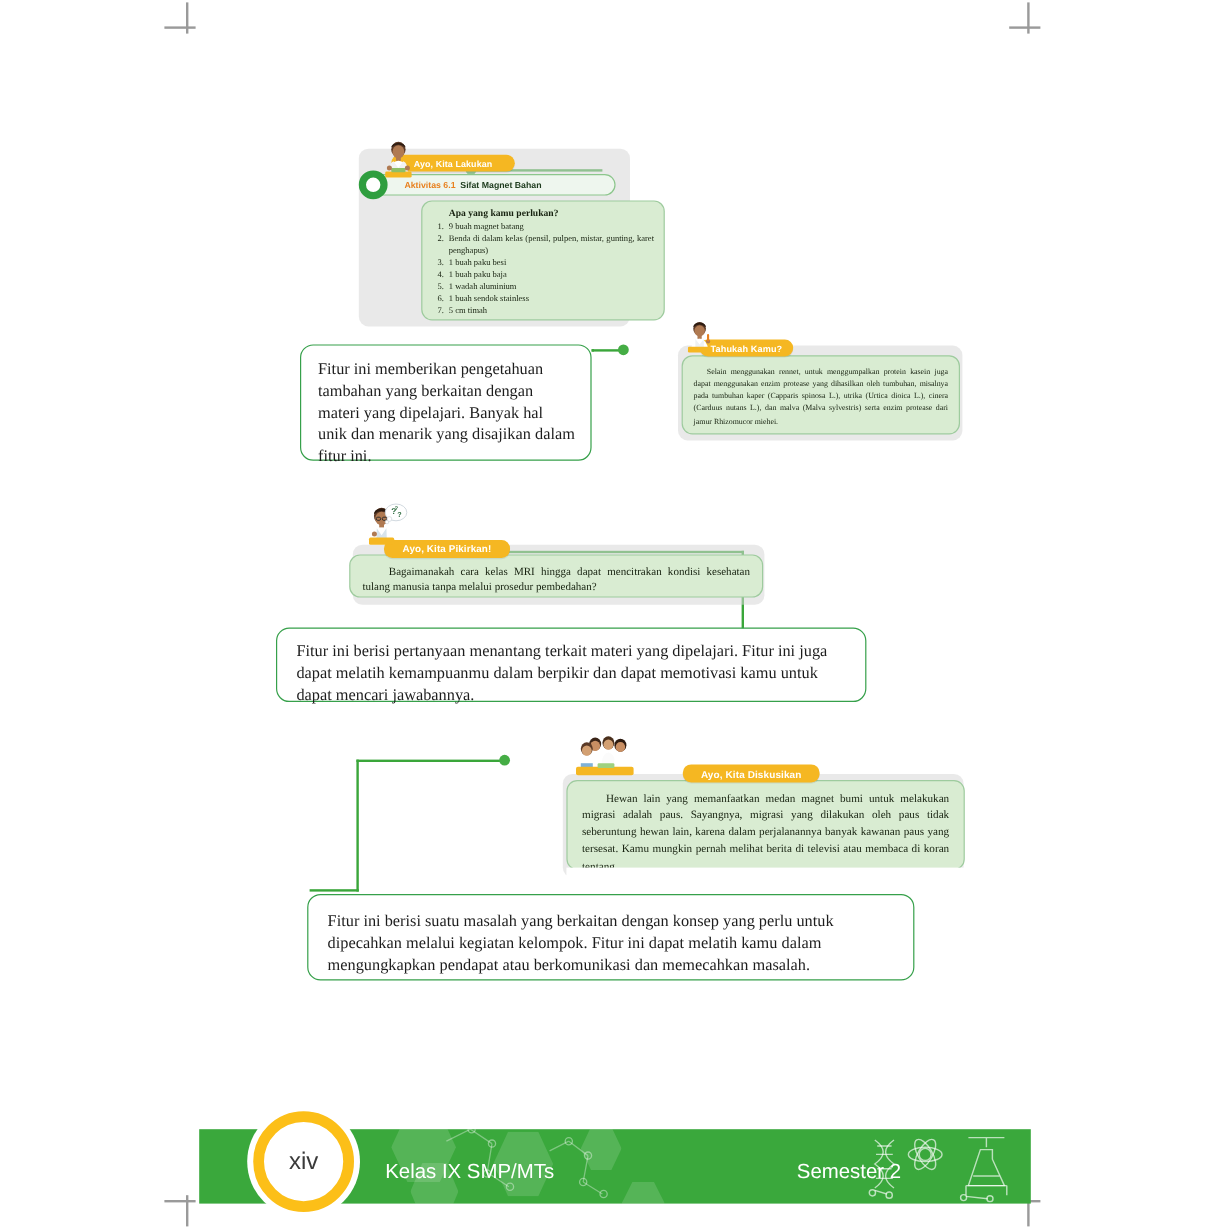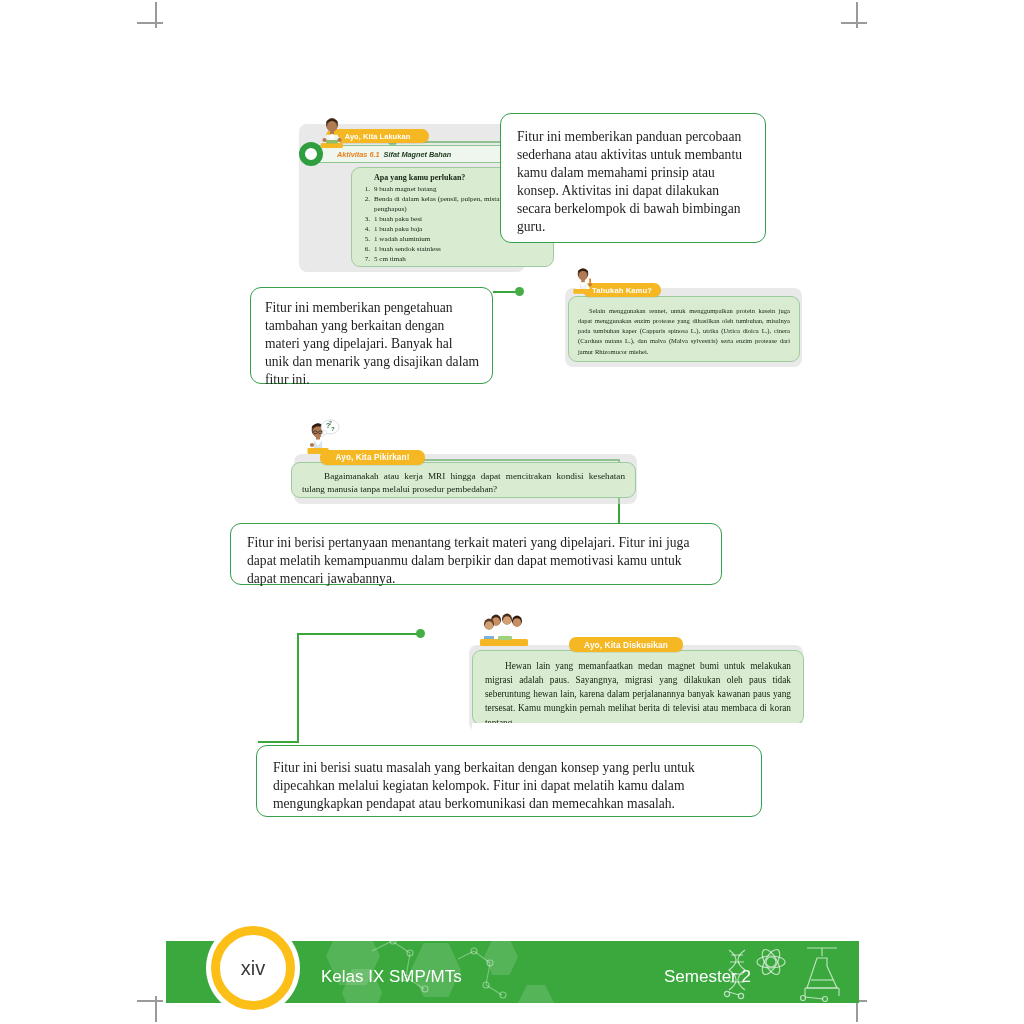--- a/index.html
+++ b/index.html
@@ -67,21 +67,20 @@
     position:absolute;
     box-sizing:border-box;
     background:#eef6ee;
     border:1.4px solid #8cc68c;
     border-radius:9px;
     display:flex;
     align-items:center;
     z-index:5;
     font-family:"Liberation Sans", sans-serif;
     font-weight:bold;
-    font-style:italic;
   }
   .subbar .act{color:#e8801f;margin-right:4px;}
   .subbar .ttl{color:#1d3b1d;}
 
   .ring{
     position:absolute;
     width:24px;height:24px;border-radius:50%;
     border:6px solid #2f9e3f;
     background:#ffffff;
     box-sizing:border-box;
@@ -233,23 +232,20 @@
           </li>
         <li>
             <span class="num">8.</span>
             <span class="txt">Garam secukupnya</span>
           </li>
 
       </ul>
     </div>
   </div>
 
-  <div class="desc" style="left:500px;top:113px;width:266px;height:130px;padding:14px 14px 10px 16px;font-size:13.6px;">
-    <p>Fitur ini memberikan panduan percobaan sederhana atau aktivitas untuk membantu kamu dalam memahami prinsip atau konsep. Aktivitas ini dapat dilakukan secara berkelompok di bawah bimbingan guru.</p>
-  </div>
 
   <div class="line h" style="left:493px;top:291px;width:28px;"></div>
   <div class="line v" style="left:493px;top:291px;height:2px;"></div>
   <div class="dot" style="left:515px;top:287px;"></div>
 
   <div class="desc" style="left:250px;top:287px;width:243px;height:97px;padding:11px 12px 8px 14px;font-size:13.6px;">
     <p>Fitur ini memberikan pengetahuan tambahan yang berkaitan dengan materi yang dipelajari. Banyak hal unik dan menarik yang disajikan dalam fitur ini.</p>
   </div>
 
   <div class="card">
@@ -301,21 +297,21 @@
       <text x="23" y="10" font-family="Liberation Sans, sans-serif" font-size="7" font-weight="bold" fill="#2d6b3f">?</text>
       <text x="28" y="13" font-family="Liberation Sans, sans-serif" font-size="6" font-weight="bold" fill="#2d6b3f">?</text>
       <text x="26" y="7" font-family="Liberation Sans, sans-serif" font-size="4.5" font-weight="bold" fill="#2d6b3f">?</text>
     </svg>
 
     <div class="badge" style="left:282px;top:450px;width:105px;height:15px;font-size:8.2px;">
       <span>Ayo, Kita Pikirkan!</span>
     </div>
 
     <div class="greenbody" style="left:253px;top:462px;width:345px;height:36px;padding:7px 10px 5px 10px;">
-      <div class="ftext" style="font-size:9.2px;line-height:1.42;text-indent:22px;text-align:justify;">Bagaimanakah atau kerja MRI hingga dapat mencitrakan kondisi kesehatan tulang manusia tanpa melalui prosedur pembedahan?</div>
+      <div class="ftext" style="font-size:9.2px;line-height:1.42;text-indent:22px;text-align:justify;">Bagaimanakah cara kelas MRI hingga dapat mencitrakan kondisi kesehatan tulang manusia tanpa melalui prosedur pembedahan?</div>
     </div>
   </div>
 
   <div class="desc" style="left:230px;top:523px;width:492px;height:62px;padding:10px 14px 8px 16px;font-size:13.6px;">
     <p>Fitur ini berisi pertanyaan menantang terkait materi yang dipelajari. Fitur ini juga dapat melatih kemampuanmu dalam berpikir dan dapat memotivasi kamu untuk dapat mencari jawabannya.</p>
   </div>
 
   <div class="line h" style="left:297px;top:633px;width:123px;"></div>
   <div class="line v" style="left:297px;top:633px;height:110px;"></div>
   <div class="line h" style="left:258px;top:741px;width:41px;"></div>

